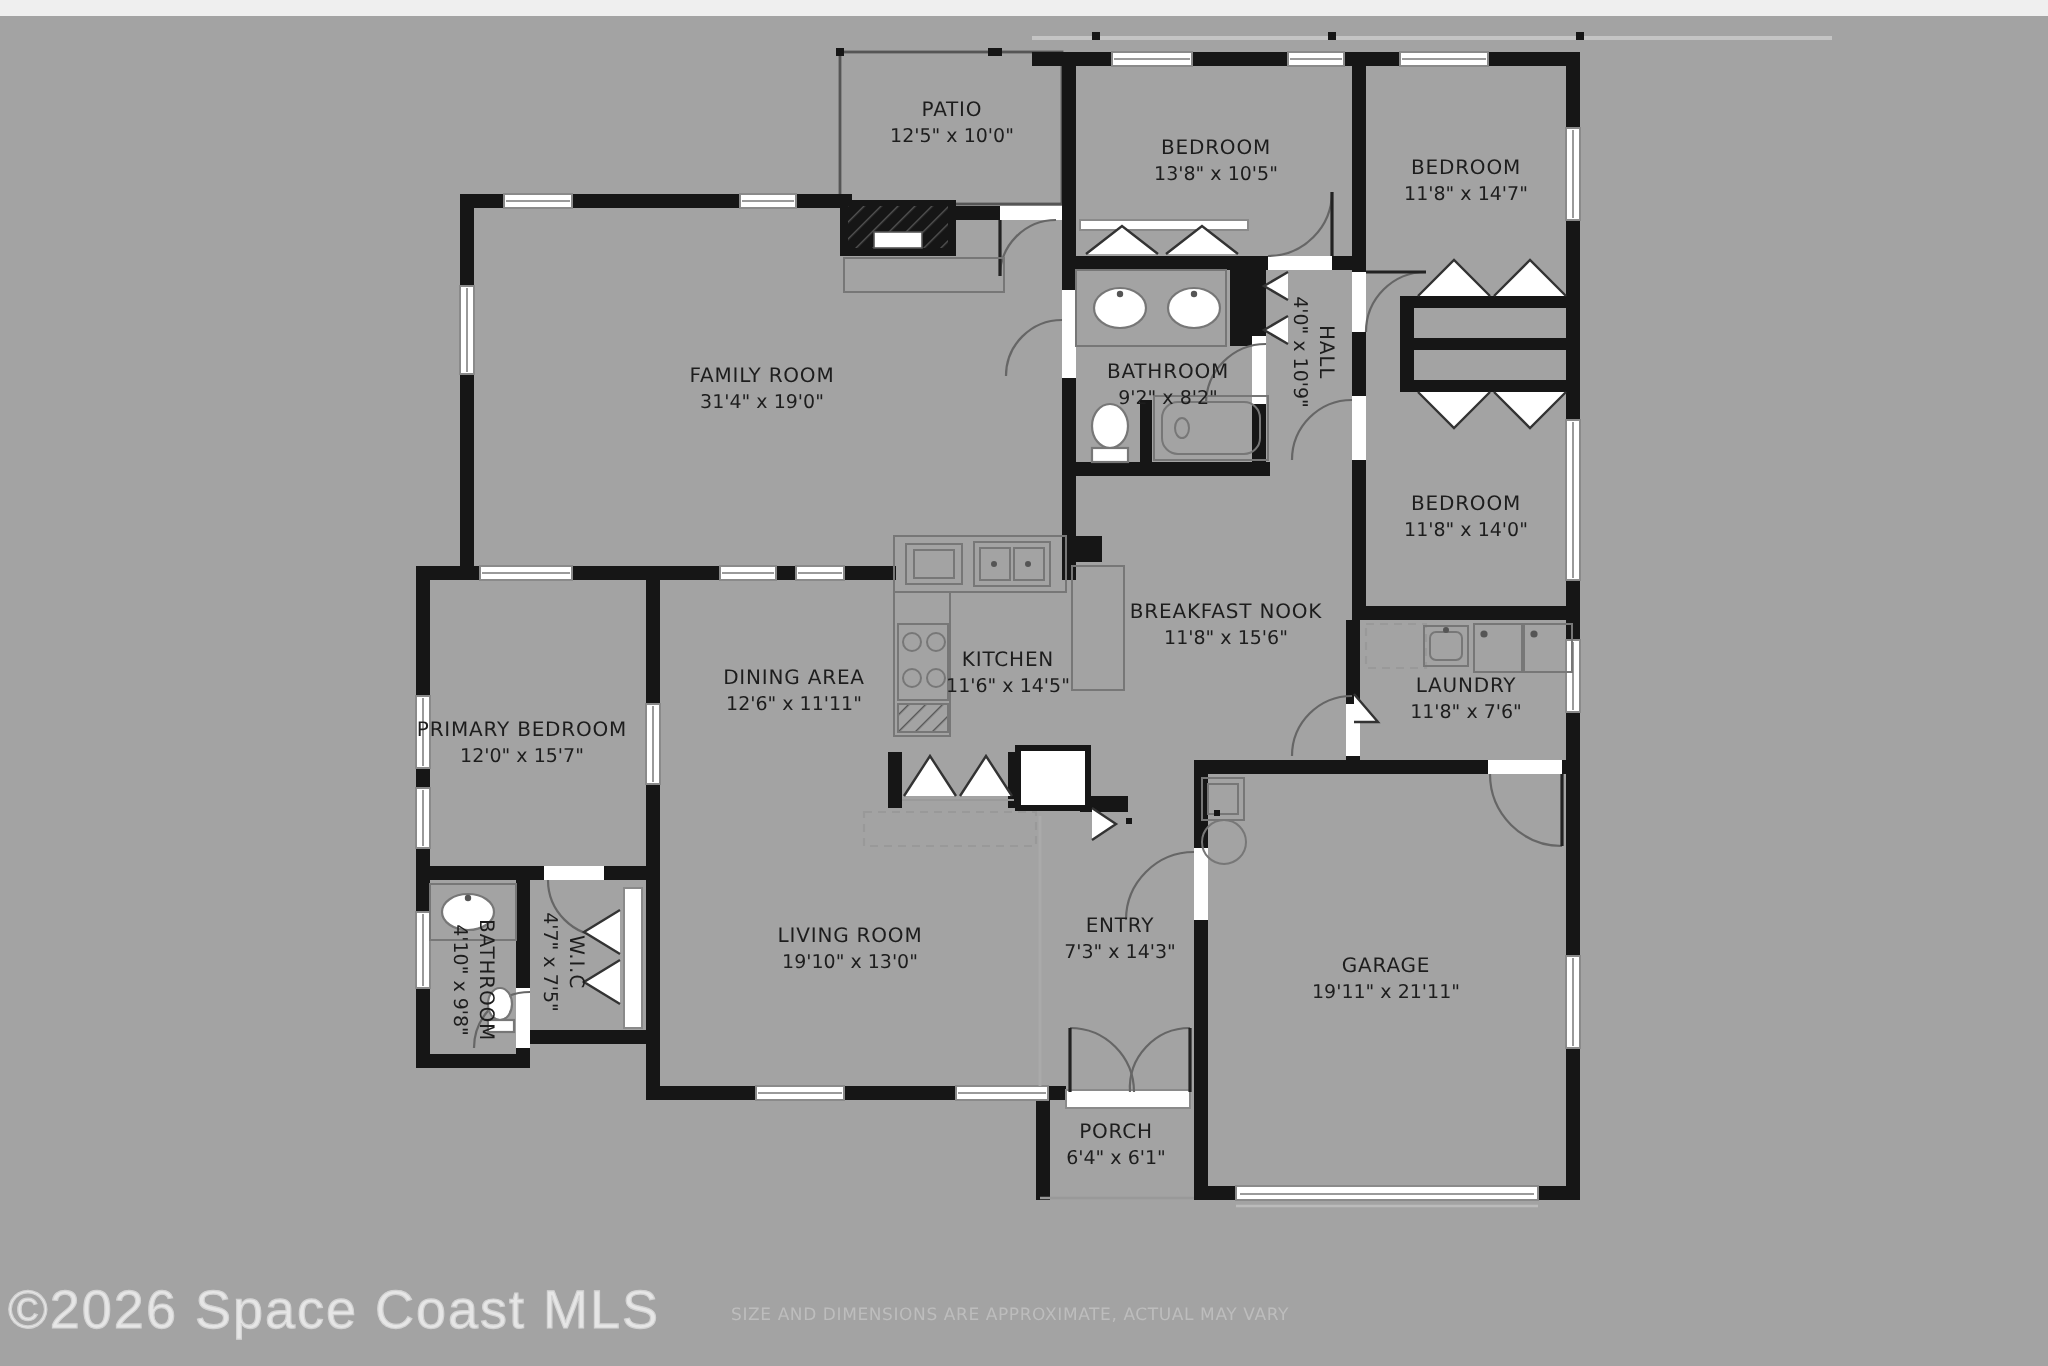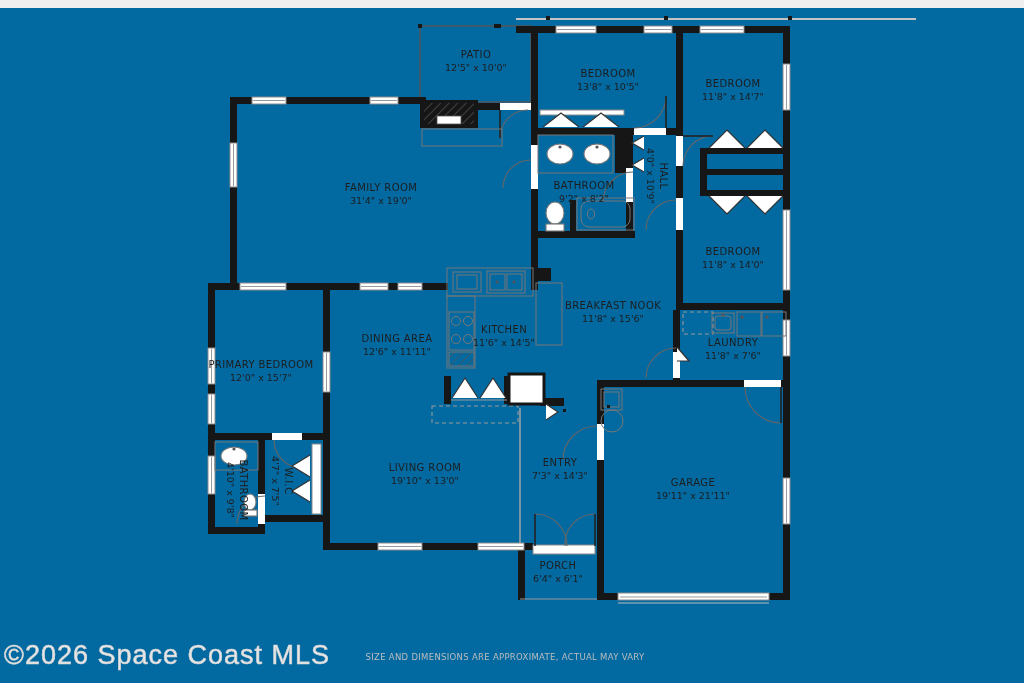--- a/index.html
+++ b/index.html
@@ -1,16 +1,16 @@
 <!DOCTYPE html>
 <html><head>
 <meta charset="utf-8">
 <style>
   html,body{margin:0;padding:0;background:#fff;}
-  #stage{position:relative;width:1024px;height:683px;background:#0369a1;overflow:hidden;
+  #stage{position:relative;width:1024px;height:683px;background:#a3a3a3;overflow:hidden;
          font-family:"DejaVu Sans",sans-serif;}
   .wall{fill:#161616;}
   .gap{fill:#ffffff;}
   .thin{stroke:#555;fill:none;stroke-width:1.4;}
   .soft{stroke:#c4c4c4;stroke-width:2;fill:none;}
   .win-r{fill:#ffffff;stroke:#8a8a8a;stroke-width:1;}
   .win-l{stroke:#9a9a9a;stroke-width:1;}
   .arc{stroke:#666;stroke-width:1.1;fill:none;}
   .leaf{stroke:#222;stroke-width:1.6;}
   .fix{stroke:#777;stroke-width:1.1;fill:#fff;}

